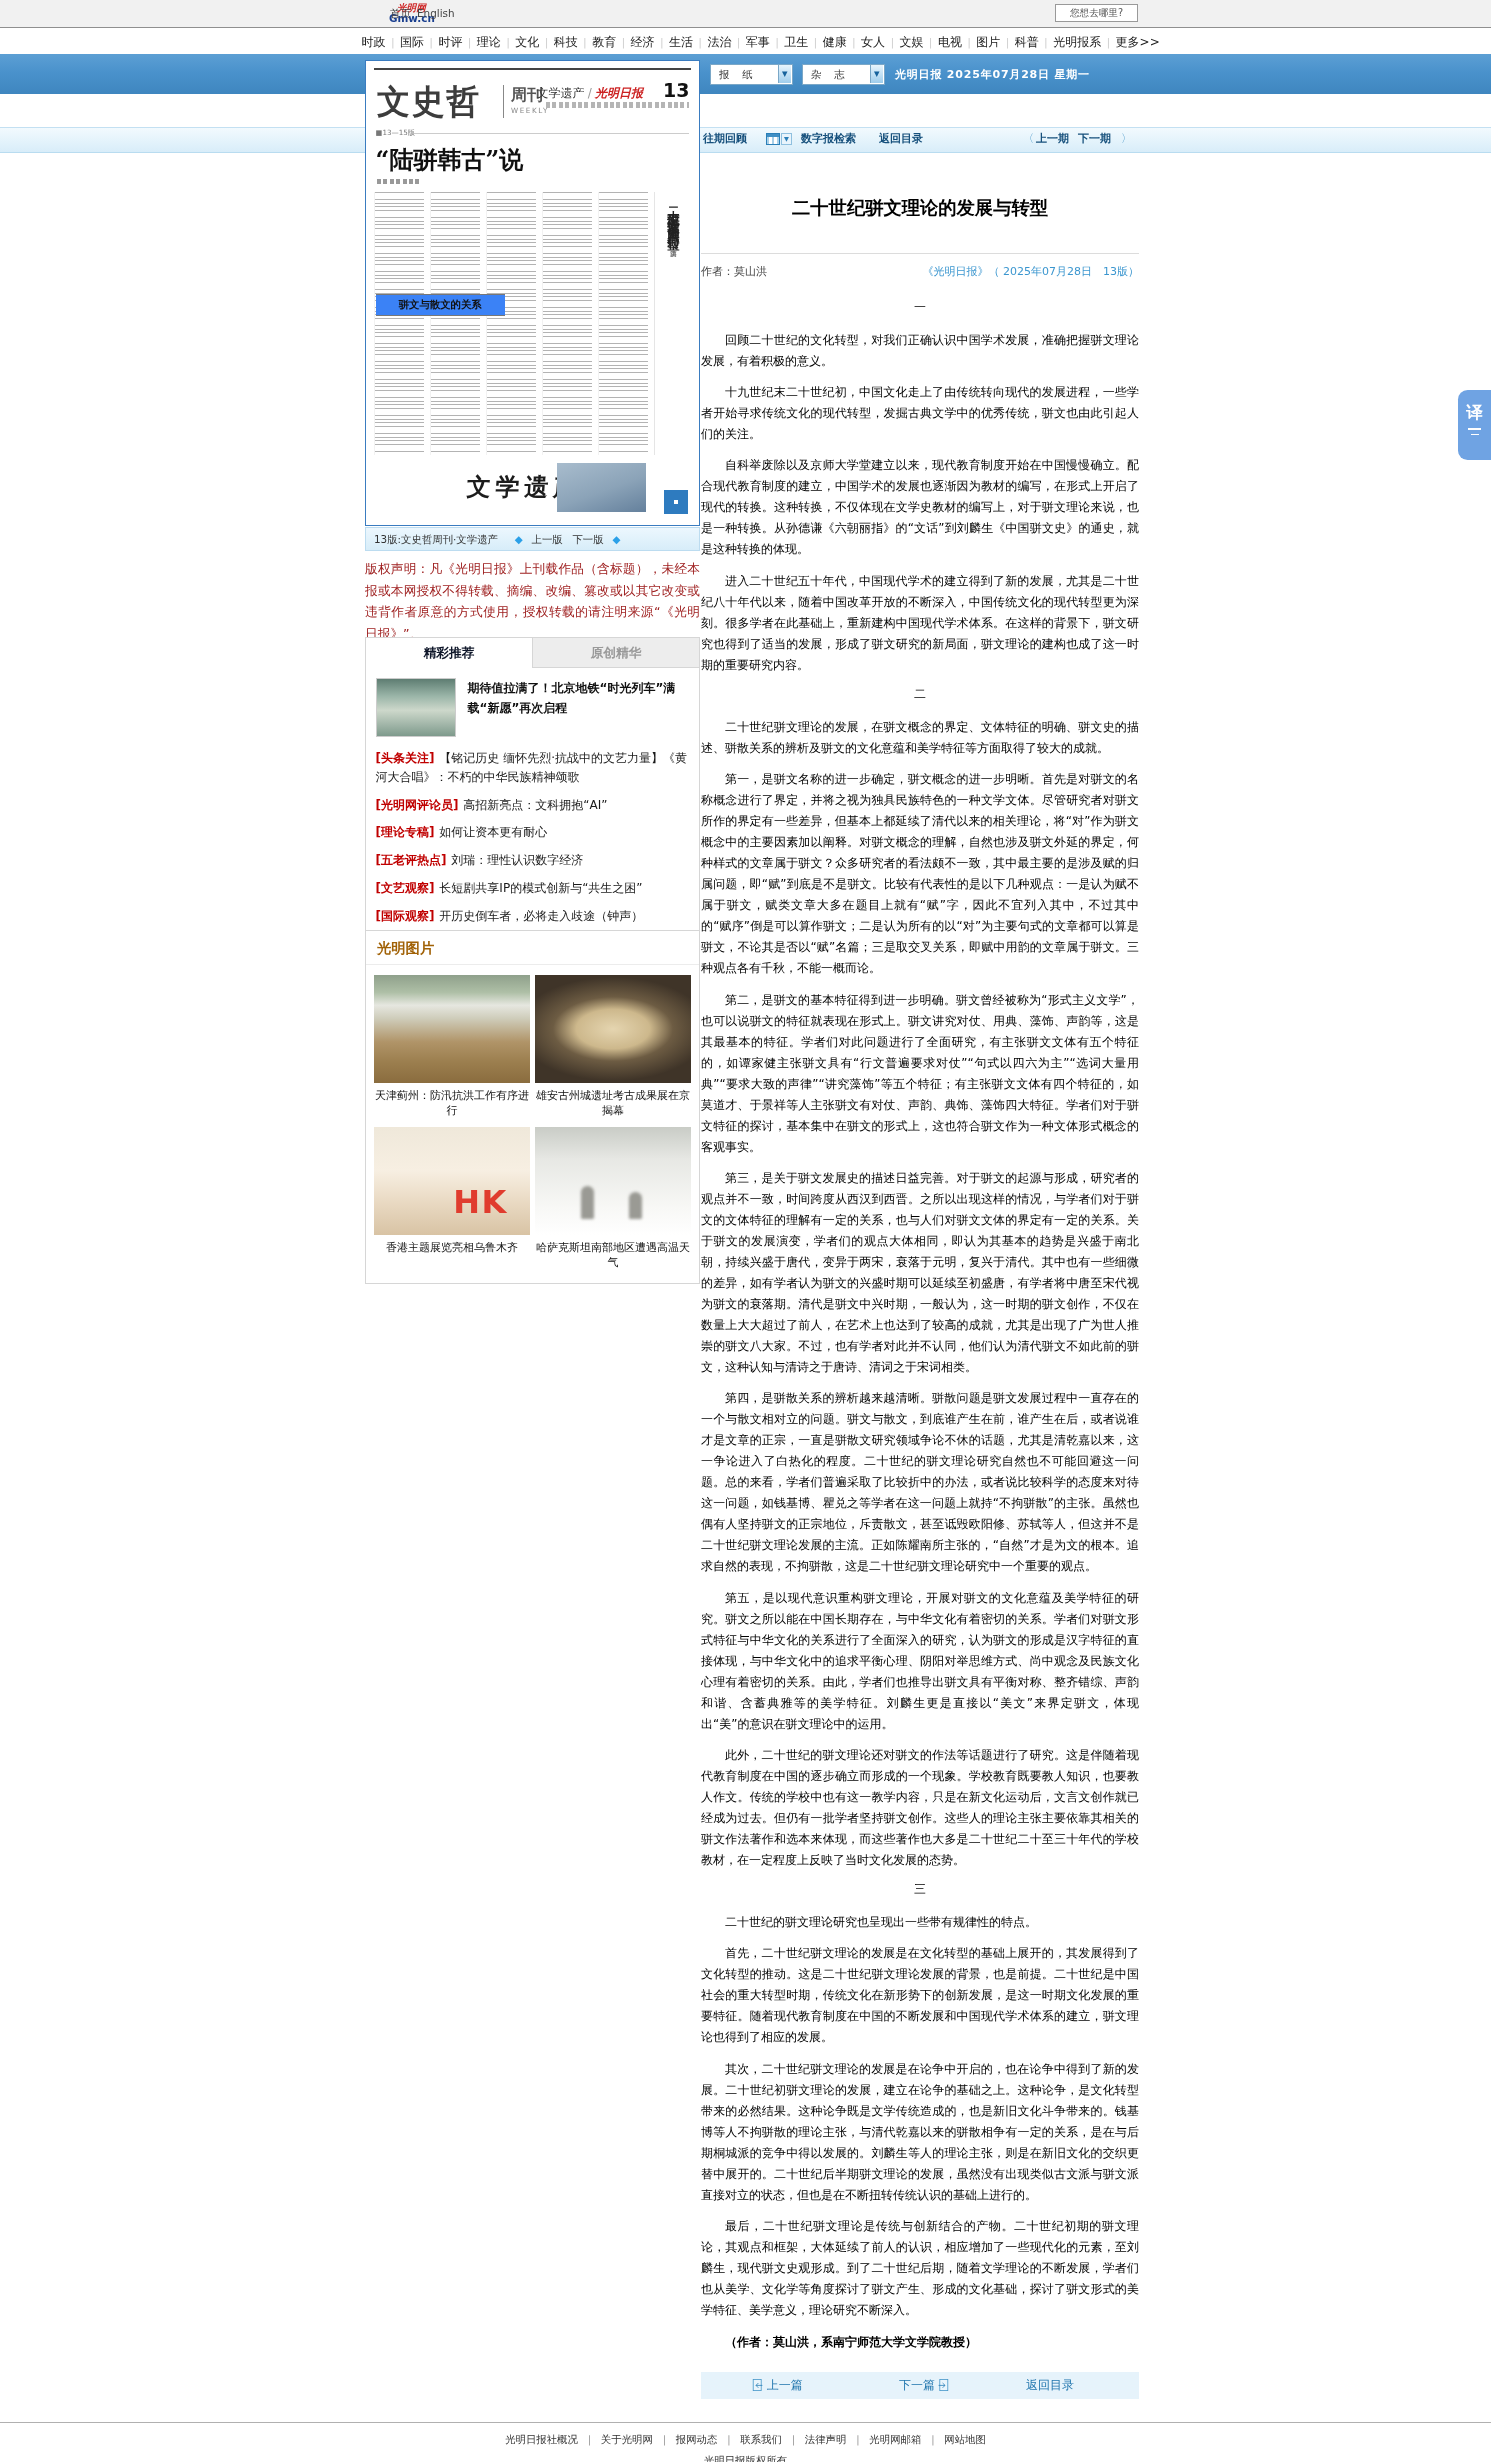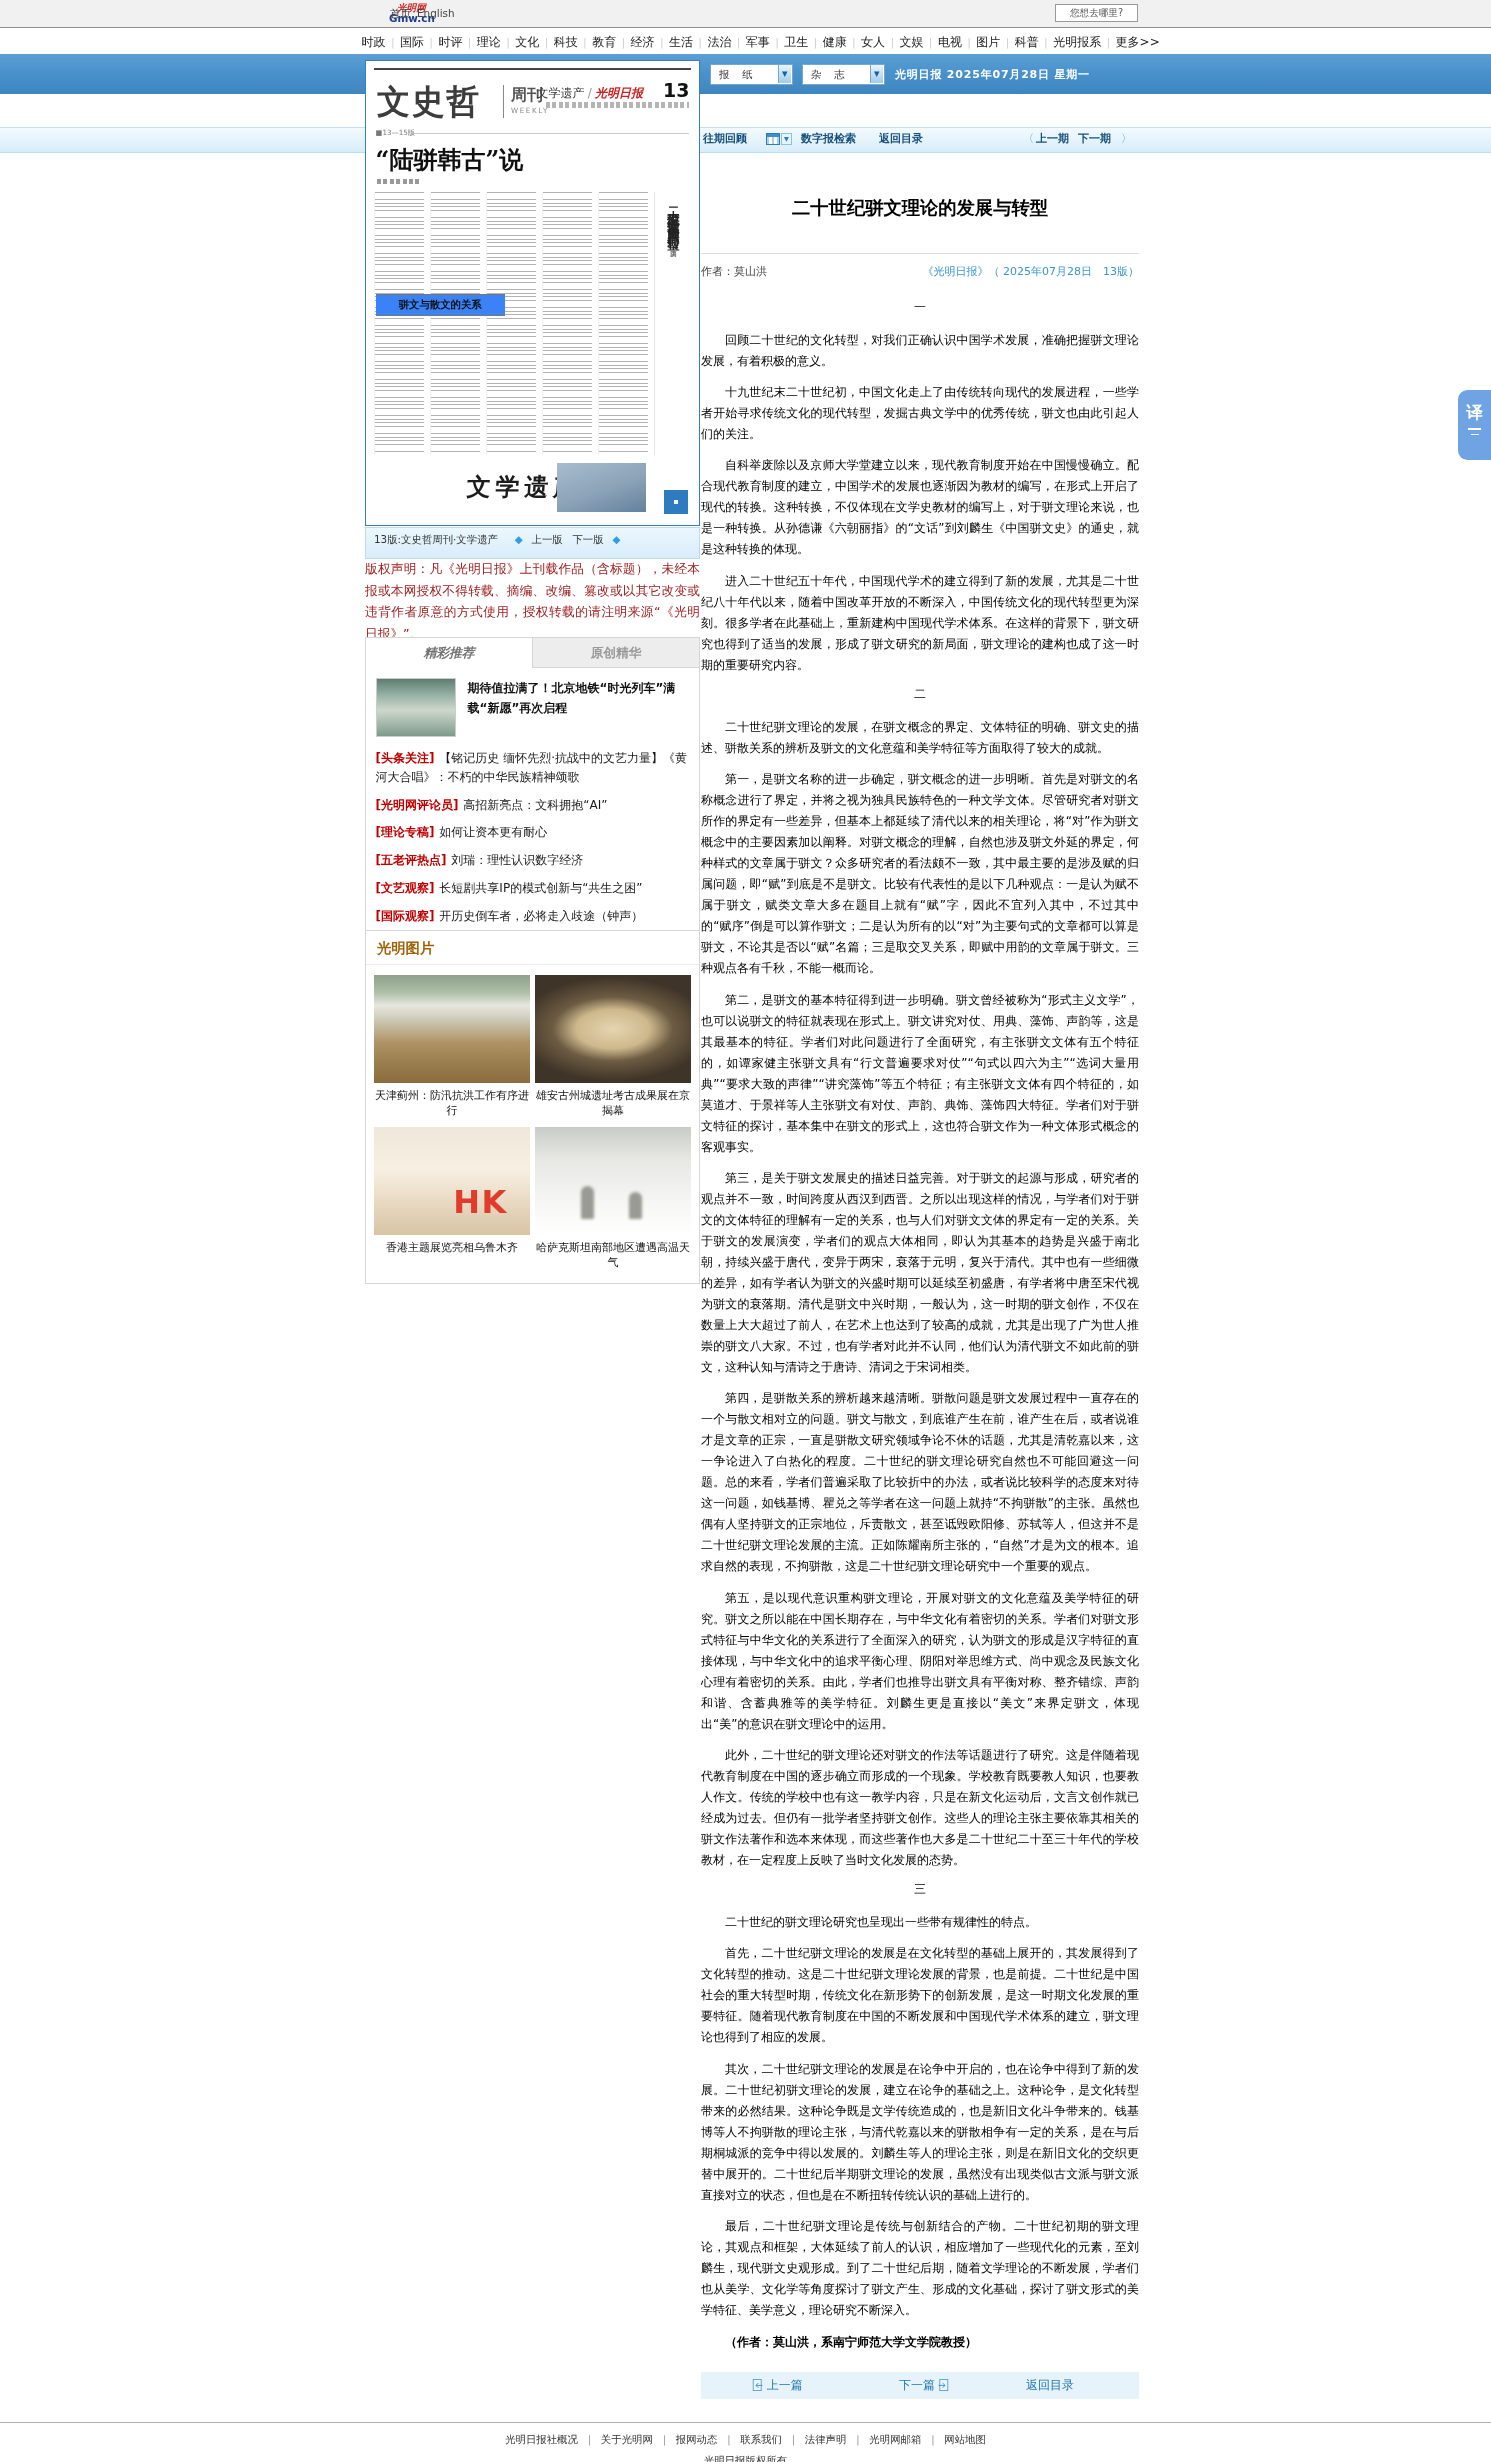--- a/index.html
+++ b/index.html
@@ -75,35 +75,35 @@
   .np-mid-head{position:absolute;left:9.6px;top:233px;width:126px;background:#3b82f6;font-size:10.4px;font-weight:bold;
                color:#111;padding:3.2px 1.6px;border-top:0.8px solid #777;border-bottom:0.8px solid #777;text-align:center;}
   .np-callig{position:absolute;left:96px;bottom:21px;font-size:24px;font-weight:bold;color:#1c1c1c;
              font-family:"DejaVu Serif","Liberation Serif",serif;letter-spacing:4.8px;transform:skewX(-4deg);background:#fff;padding:1.6px 4.8px;}
   .np-photo{position:absolute;right:53px;bottom:12.7px;width:89px;height:49px;
             background:linear-gradient(160deg,#a8bccd 0%,#8ba3b8 55%,#64809c 100%);}
   .np-bluebox{position:absolute;right:11px;bottom:11px;width:24px;height:24px;background:#2e7bbf;
             background-image:radial-gradient(circle at 50% 50%,#fff 0 2.4px,transparent 2.4px);}
 
   
-  .page-bar{position:absolute;left:365px;top:527px;width:335px;height:32px;box-sizing:border-box;
+  .page-bar{position:absolute;left:365px;top:527px;width:335px;height:24px;box-sizing:border-box;
             background:linear-gradient(#ecf7fe,#d7edf9);border:0.8px solid #bcdcf0;
             font-size:10.4px;color:#333;line-height:22px;padding-left:8px;}
   .dia{color:#2ba0e8;font-size:10.4px;margin:0 2.4px;}
   .pb-link{color:#333;margin:0 3.2px;}
 
   
   .copyr{position:absolute;left:365px;top:558px;width:335px;font-size:12.7px;line-height:21.5px;
          color:#9c1a1a;text-align:justify;}
 
   
   .sb-box{position:absolute;left:365px;top:637px;width:335px;background:#fff;border:0.8px solid #d6d6d6;box-sizing:border-box;}
   .sb-tabs{display:flex;height:29.5px;}
   .sb-tab{flex:1;text-align:center;line-height:29px;font-size:12.7px;font-weight:bold;}
-  .sb-tab.active{background:#fff;color:#737373;font-style:italic;}
+  .sb-tab.active{background:#fff;color:#0f172a;}
   .sb-tab.inactive{background:#ededed;color:#999;border-left:0.8px solid #d6d6d6;border-bottom:0.8px solid #d6d6d6;}
   .sb-featured{padding:10.4px 9.6px 1.6px;overflow:hidden;}
   .ft-thumb{float:left;width:80px;height:59px;border:0.8px solid #ccc;box-sizing:border-box;
      background:linear-gradient(180deg,#5e7d72 0%,#9ab5a8 30%,#cdd8cb 55%,#7e9a8c 100%);}
   .ft-title{margin-left:92px;font-size:12px;font-weight:bold;line-height:20px;color:#111;}
   .sb-list{padding:1.6px 9.6px 11px;}
   .sb-item{font-size:12px;line-height:19px;margin-top:8.8px;color:#1a1a1a;}
   .sb-tag{color:#c00000;font-weight:bold;margin-right:4.8px;}
 
   

